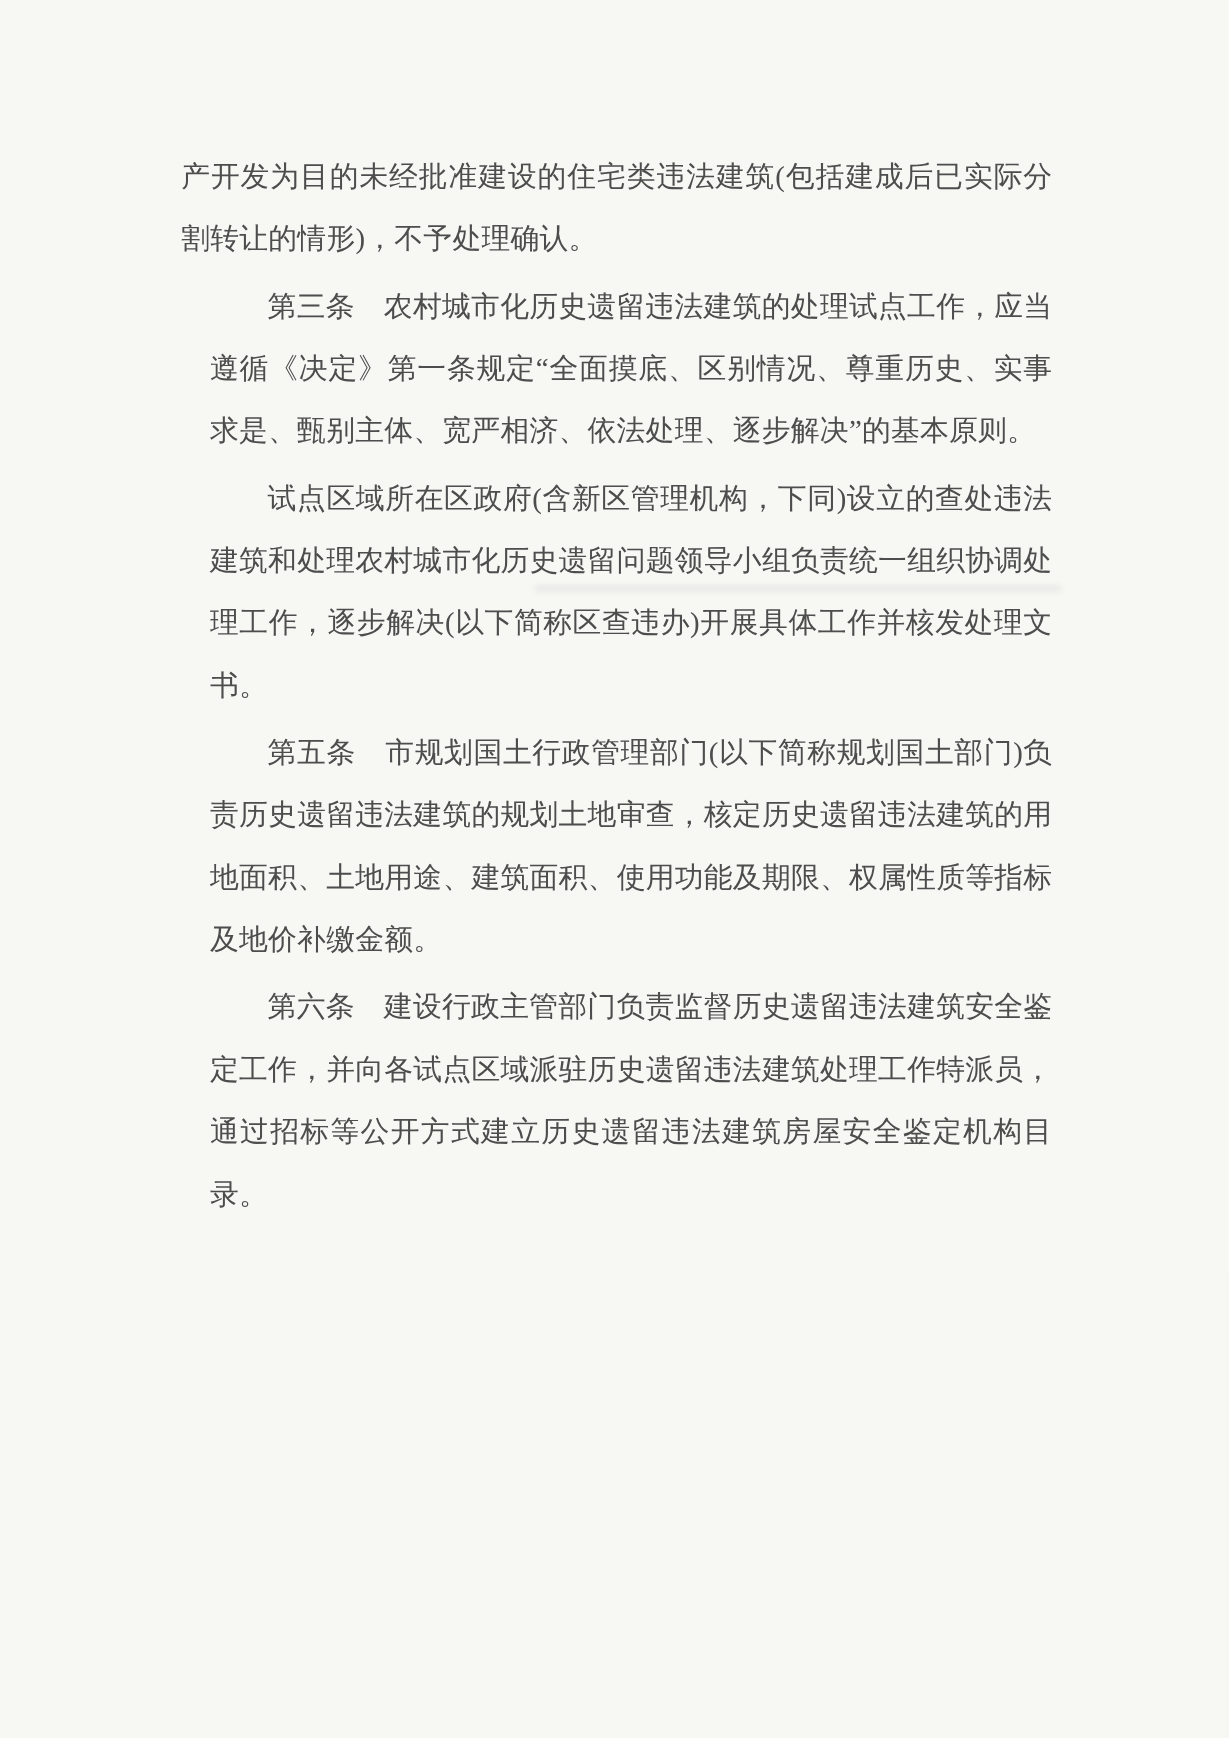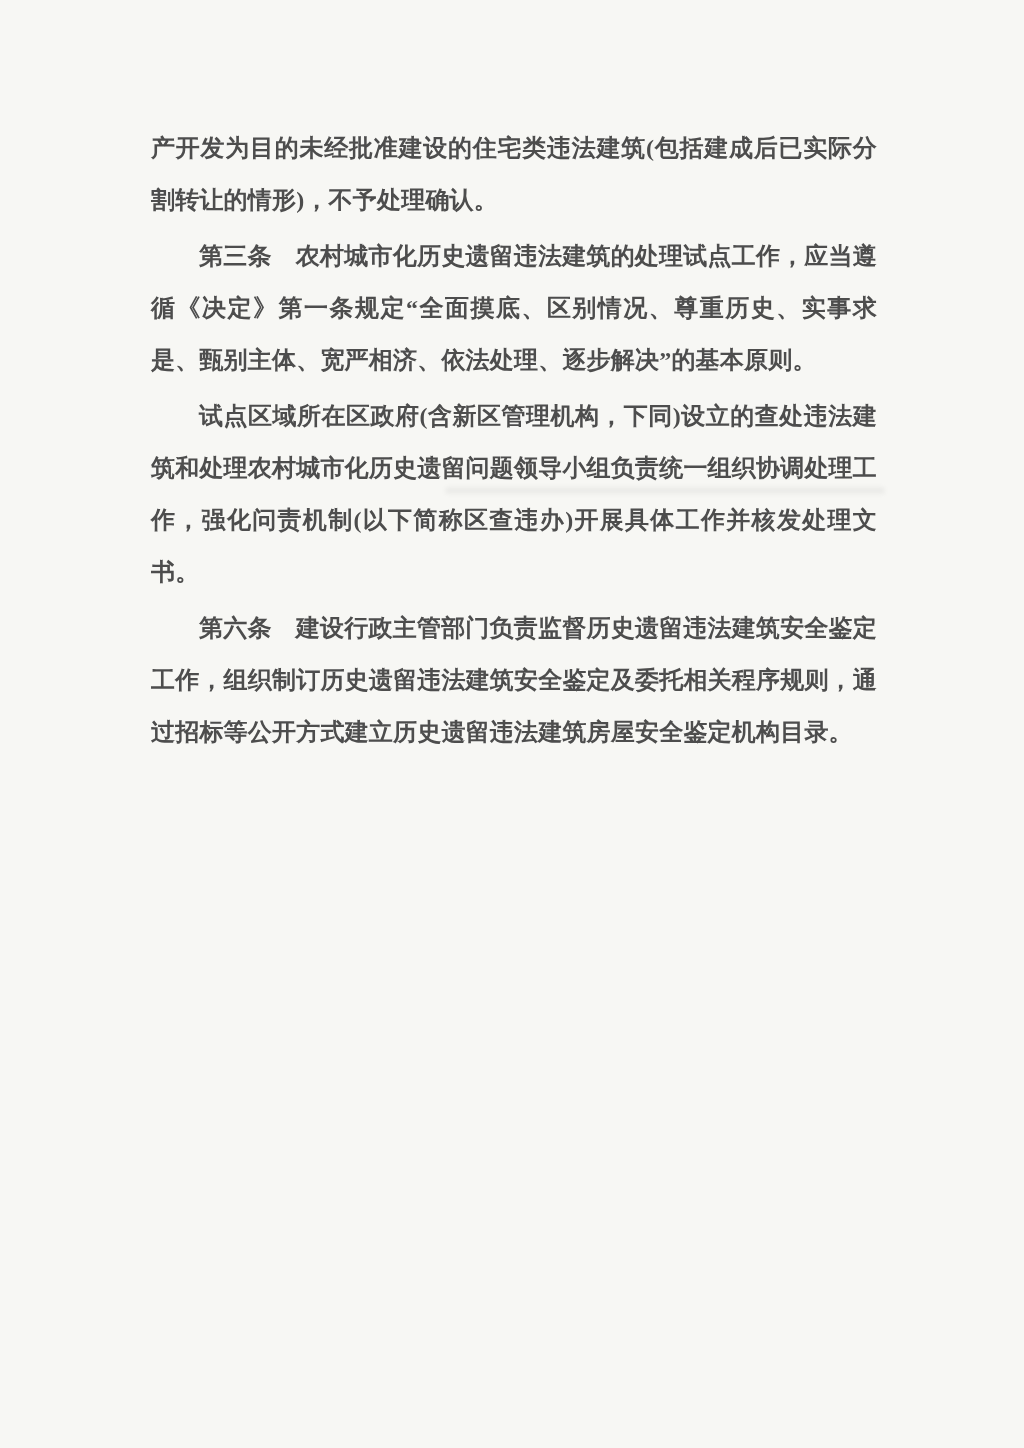--- a/index.html
+++ b/index.html
@@ -6,38 +6,38 @@
     margin: 0;
     padding: 0;
   }
   .page {
     position: relative;
     width: 1024px;
     height: 1448px;
     background: #f7f7f4;
     overflow: hidden;
     font-family: "Liberation Serif", "DejaVu Serif", serif;
-    font-weight: bold;
   }
   .content {
     position: absolute;
     left: 151px;
     top: 122px;
     width: 726px;
     color: #4d4d4d;
     font-size: 24px;
     line-height: 52px;
     text-align: justify;
     letter-spacing: 0.2px;
   }
   .para {
     margin: 0 0 4px 0;
   }
   .para.indent {
     text-indent: 2em;
+    margin-left: 24px;
   }
   
   .smudge {
     position: absolute;
     left: 445px;
     top: 487px;
     width: 440px;
     height: 7px;
     background: #8a8a8a;
     opacity: 0.10;
@@ -45,17 +45,18 @@
     border-radius: 4px;
   }
 </style>
 </head>
 <body>
 
 <div class="page">
   <div class="content">
     <p class="para">产开发为目的未经批准建设的住宅类违法建筑(包括建成后已实际分割转让的情形)，不予处理确认。</p>
     <p class="para indent">第三条　农村城市化历史遗留违法建筑的处理试点工作，应当遵循《决定》第一条规定“全面摸底、区别情况、尊重历史、实事求是、甄别主体、宽严相济、依法处理、逐步解决”的基本原则。</p>
-    <p class="para indent">试点区域所在区政府(含新区管理机构，下同)设立的查处违法建筑和处理农村城市化历史遗留问题领导小组负责统一组织协调处理工作，强化问责机制(以下简称区查违办)开展具体工作并核发处理文书。</p>
-    <p class="para indent">第六条　建设行政主管部门负责监督历史遗留违法建筑安全鉴定工作，组织制订历史遗留违法建筑安全鉴定及委托相关程序规则，通过招标等公开方式建立历史遗留违法建筑房屋安全鉴定机构目录。</p>
+    <p class="para indent">试点区域所在区政府(含新区管理机构，下同)设立的查处违法建筑和处理农村城市化历史遗留问题领导小组负责统一组织协调处理工作，逐步解决(以下简称区查违办)开展具体工作并核发处理文书。</p>
+    <p class="para indent">第五条　市规划国土行政管理部门(以下简称规划国土部门)负责历史遗留违法建筑的规划土地审查，核定历史遗留违法建筑的用地面积、土地用途、建筑面积、使用功能及期限、权属性质等指标及地价补缴金额。</p>
+    <p class="para indent">第六条　建设行政主管部门负责监督历史遗留违法建筑安全鉴定工作，并向各试点区域派驻历史遗留违法建筑处理工作特派员，通过招标等公开方式建立历史遗留违法建筑房屋安全鉴定机构目录。</p>
   </div>
   <div class="smudge"></div>
 </div>
 
 </body></html>

